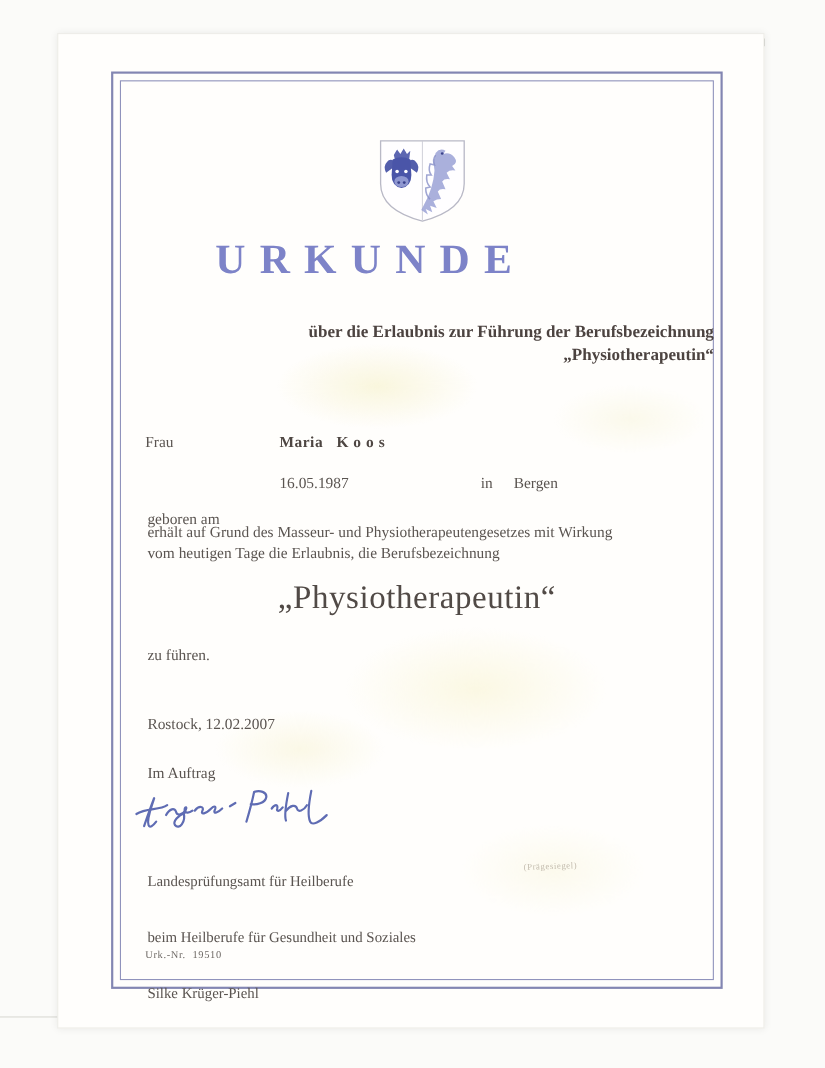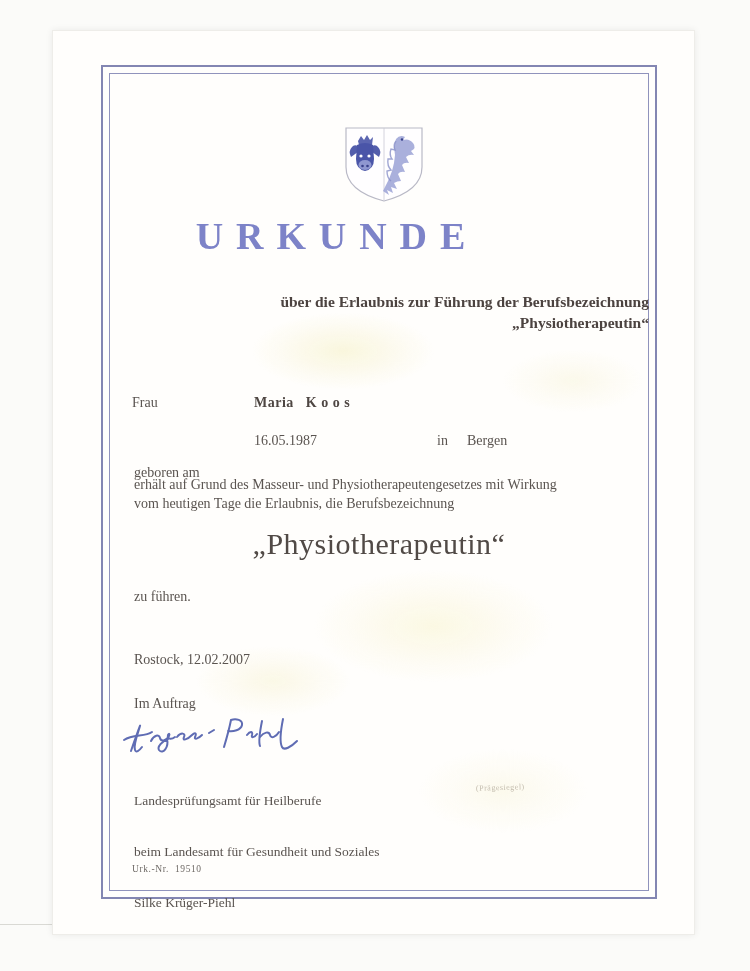--- a/index.html
+++ b/index.html
@@ -138,21 +138,21 @@
         <path d="M103,38 C106,28 109,16 110,11 C115,9 122,11 121,16 C120,21 112,23 107,22"></path>
         <path d="M126,26 C129,22 132,22 131,26 C130,29 133,29 136,25"></path>
         <path d="M141,12 C139,22 137,32 139,37"></path>
         <path d="M139,28 C143,23 148,22 149,26 C150,30 155,28 158,23"></path>
         <path d="M162,10 C160,20 158,32 161,38 C163,42 170,38 176,32"></path>
       </g>
     </svg>
 
     <div class="t issuer" style="left:81px; top:727px;">
       <div>Landesprüfungsamt für Heilberufe</div>
-      <div>beim Landesamt für Gesundheit und Soziales</div>
+      <div>beim Heilberufe für Gesundheit und Soziales</div>
       <div>Silke Krüger-Piehl</div>
     </div>
 
     <div class="seal-note">(Prägesiegel)</div>
 
     <div class="t doc-number" style="left:79px; top:833px;">Urk.-Nr.  19510</div>
   </div>
 </div>
 
 </body></html>

